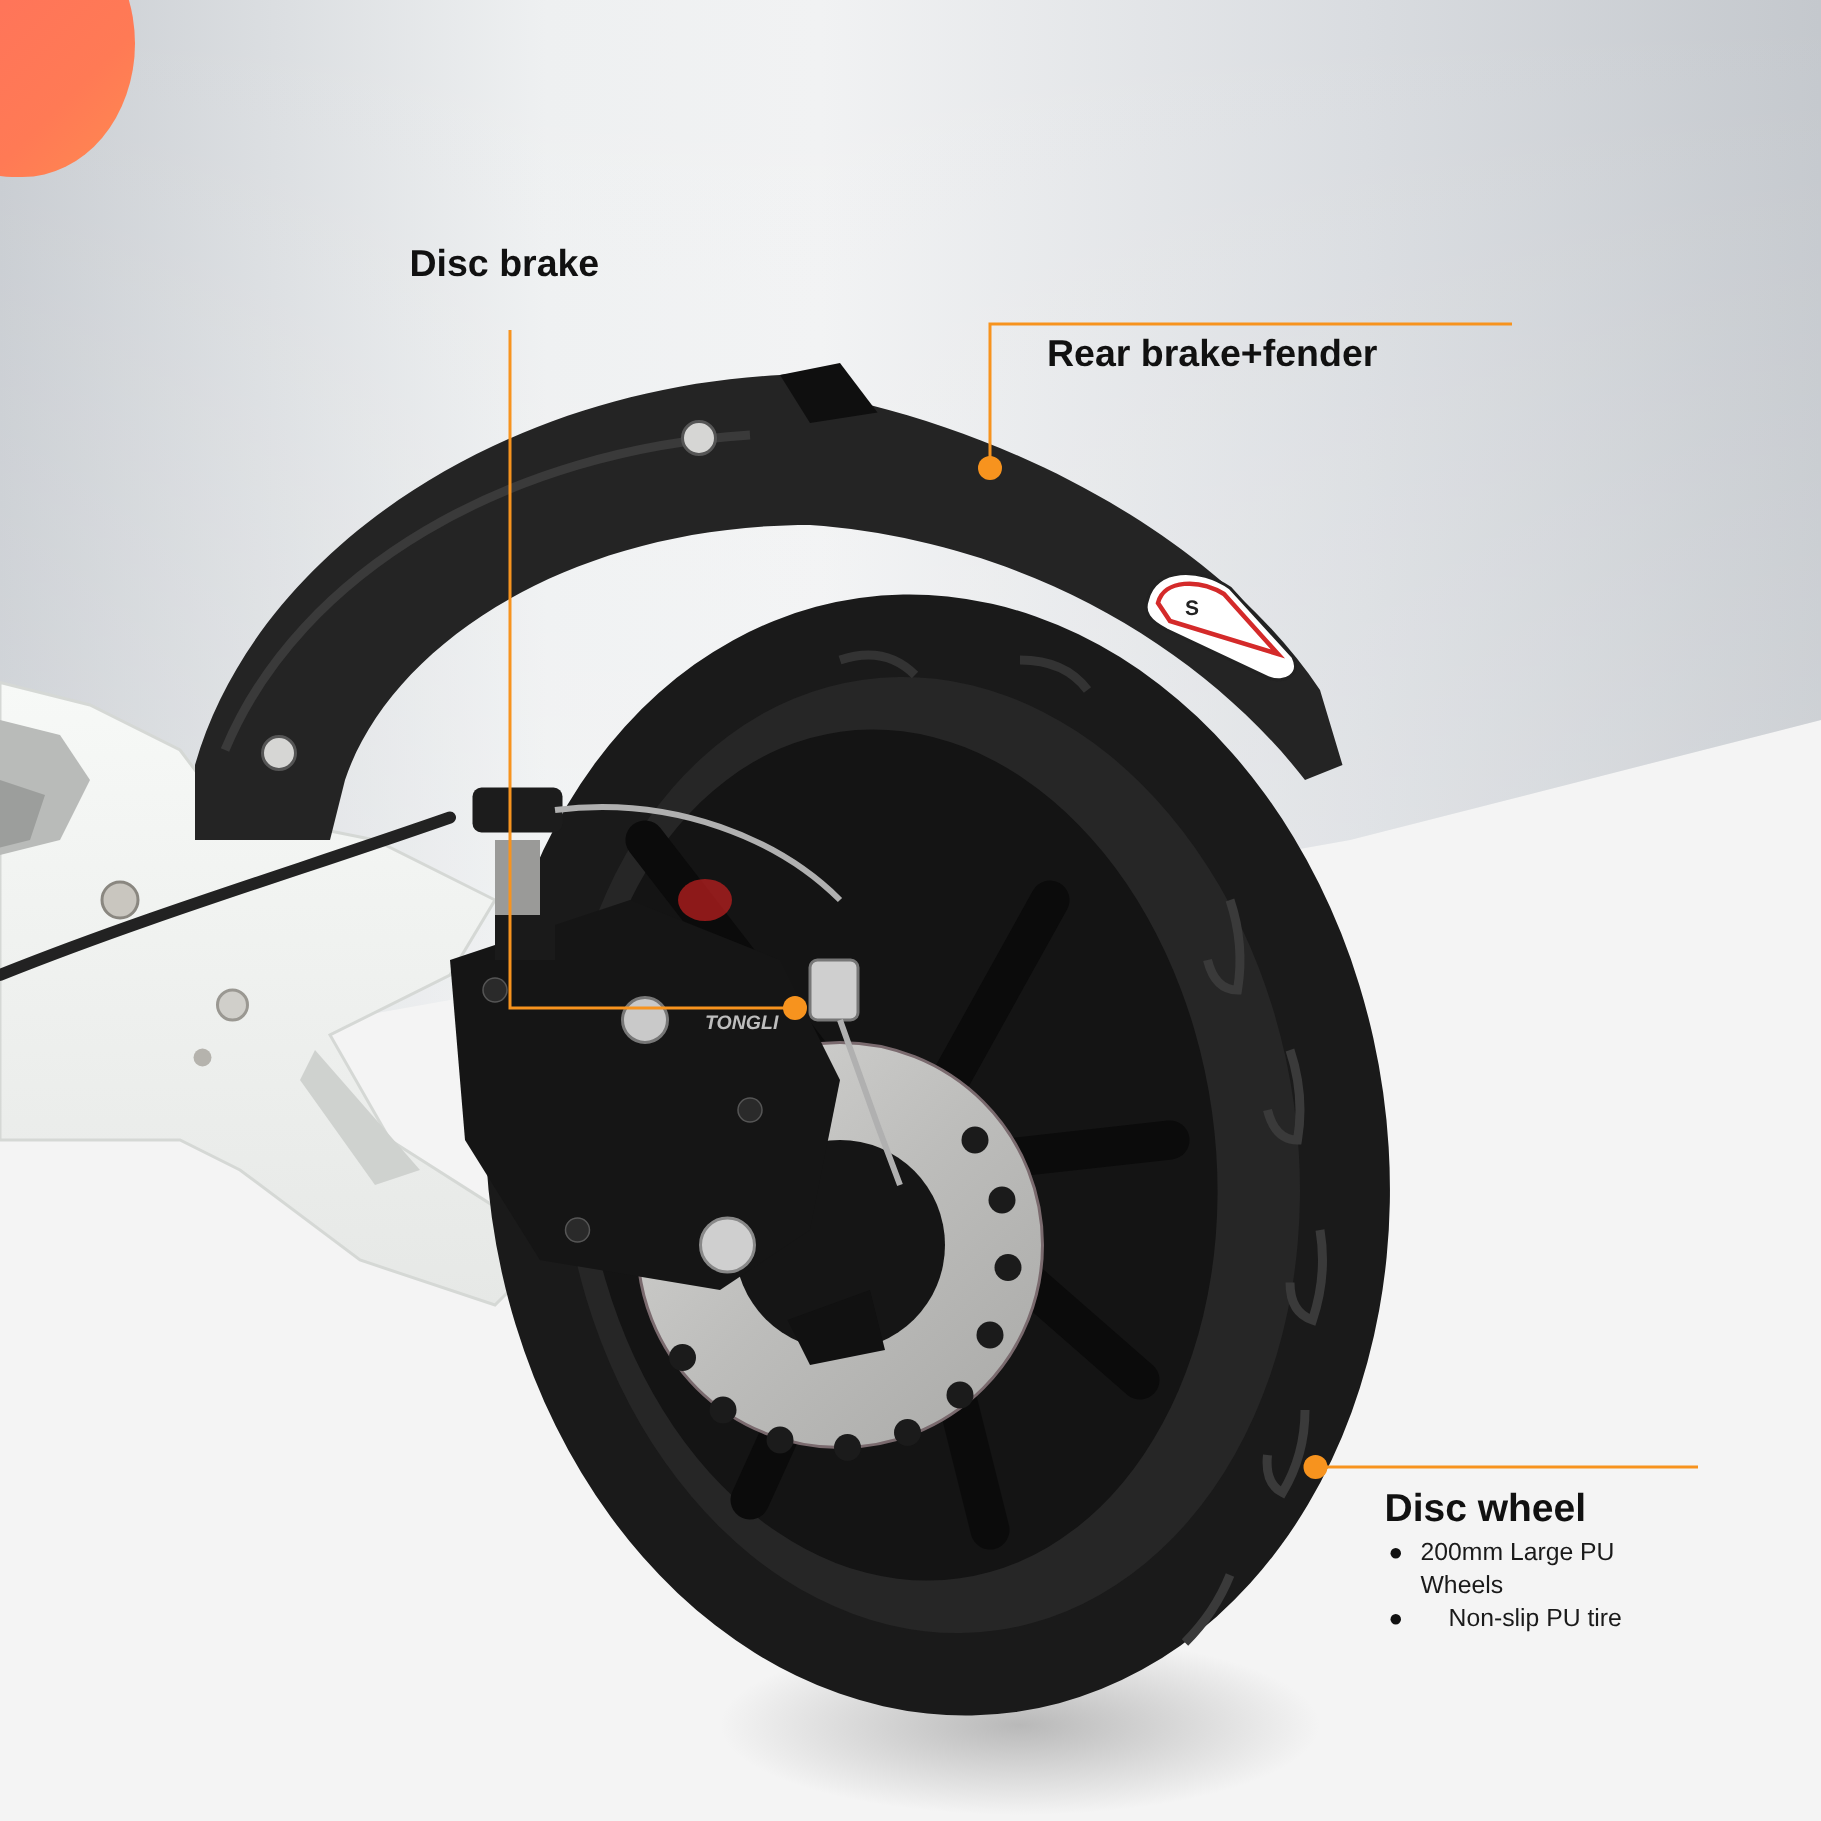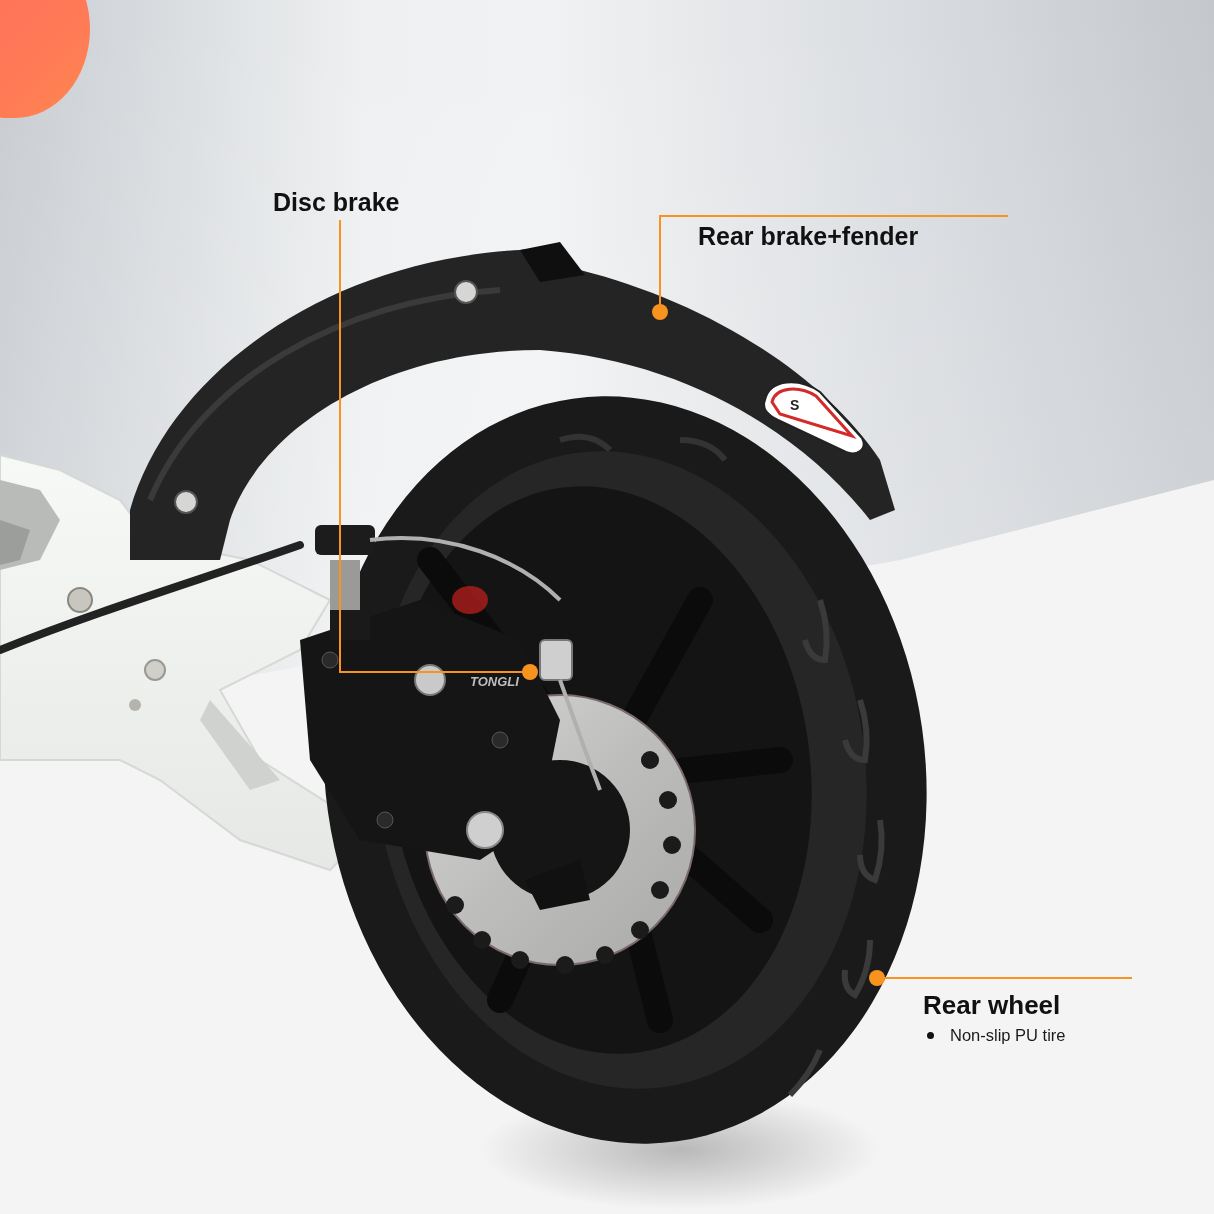--- a/index.html
+++ b/index.html
@@ -2,27 +2,27 @@
 <html><head>
 <meta charset="utf-8">
 <style>
   html, body { margin: 0; padding: 0; }
   body { width: 1214px; height: 1214px; overflow: hidden; position: relative; font-family: "Liberation Sans", sans-serif; background: #f4f4f4; }
   .bg-top { position: absolute; left: 0; top: 0; width: 1214px; height: 1214px; background: linear-gradient(90deg, #c8ccd1 0%, #eef0f1 30%, #f1f2f3 45%, #d9dce0 75%, #c4c8cd 100%); clip-path: polygon(0 0, 1214px 0, 1214px 480px, 900px 560px, 0 720px); }
   .bg-top-fade { position: absolute; left: 0; top: 0; width: 1214px; height: 720px; background: linear-gradient(180deg, rgba(255,255,255,0) 0%, rgba(255,255,255,0.25) 100%); clip-path: polygon(0 0, 1214px 0, 1214px 480px, 900px 560px, 0 720px); }
   .blob { position: absolute; left: -60px; top: -60px; width: 150px; height: 178px; border-radius: 50% 55% 55% 50%; background: linear-gradient(135deg, #ff6f5e 0%, #ff7a55 70%, #ff8a50 100%); }
   .product { position: absolute; left: 0; top: 0; width: 1214px; height: 1214px; }
   .label { position: absolute; color: #111; font-weight: bold; white-space: nowrap; }
-  .label-disc { left: 273px; top: 188px; font-size: 25px; }
+  .label-disc { left: 273px; top: 162px; font-size: 25px; }
   .label-fender { left: 698px; top: 222px; font-size: 25px; }
   .label-wheel { left: 923px; top: 990px; font-size: 26px; }
   .bullets { position: absolute; left: 925px; top: 1024px; font-size: 16.5px; color: #1a1a1a; line-height: 22px; list-style: none; margin: 0; padding: 0; }
   .bullets li { position: relative; padding-left: 22px; }
   .bullets li::before { content: ""; position: absolute; left: 2px; top: 8px; width: 7px; height: 7px; border-radius: 50%; background: #111; }
-  .bullets li.b2 { padding-left: 25px; }
+  .bullets li.b2 { padding-left: 25px; text-align: center; }
 </style>
 </head>
 <body>
 
 <div class="bg-top"></div>
 <div class="bg-top-fade"></div>
 <div class="blob"></div>
 
 <svg class="product" viewBox="0 0 1214 1214" xmlns="http://www.w3.org/2000/svg">
   <defs>
@@ -135,16 +135,17 @@
     <polyline points="1008,216 660,216 660,312"></polyline>
     <line x1="877" y1="978" x2="1132" y2="978"></line>
   </g>
   <circle cx="530" cy="672" r="8" fill="#f7931e"></circle>
   <circle cx="660" cy="312" r="8" fill="#f7931e"></circle>
   <circle cx="877" cy="978" r="8" fill="#f7931e"></circle>
 </svg>
 
 <div class="label label-disc">Disc brake</div>
 <div class="label label-fender">Rear brake+fender</div>
-<div class="label label-wheel">Rear wheel</div>
+<div class="label label-wheel">Disc wheel</div>
 <ul class="bullets">
+  <li style="width:150px; white-space:normal;">200mm Large PU Wheels</li>
   <li class="b2">Non-slip PU tire</li>
 </ul>
 
 </body></html>

